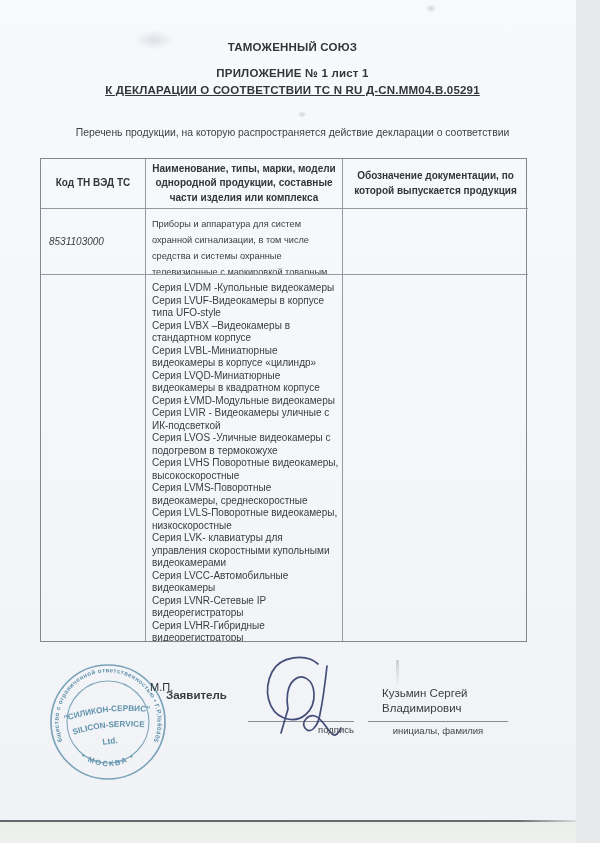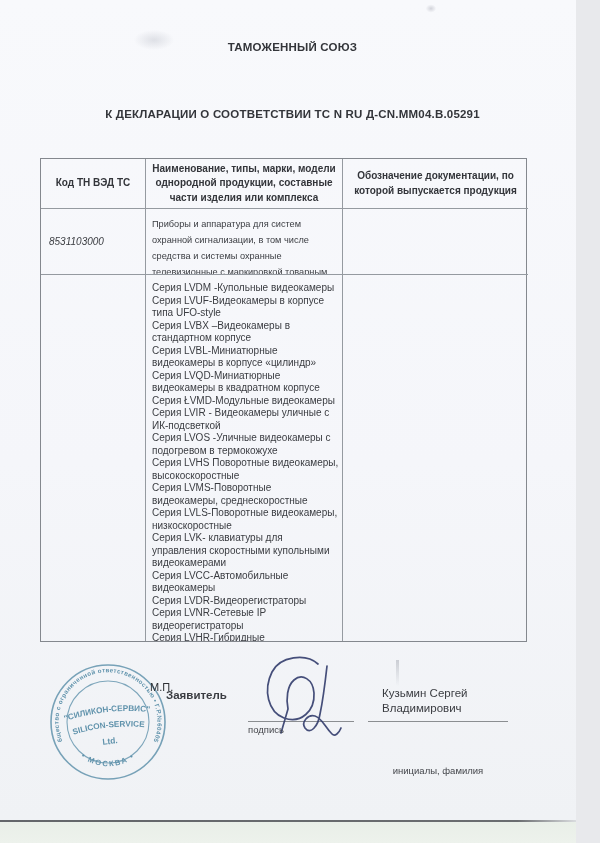--- a/index.html
+++ b/index.html
@@ -7,47 +7,47 @@
     position:relative;width:576px;height:843px;overflow:hidden;
     background:linear-gradient(180deg,#f8f9fc 0%,#f5f6fa 55%,#f0f2f5 97%);
     font-family:"Liberation Sans","DejaVu Sans",sans-serif;
     color:#3a3c41;
   }
   
   .hdr{position:absolute;left:20px;width:545px;text-align:center;font-weight:bold;
        font-size:11.5px;letter-spacing:.2px;color:#33353a;}
   .hdr.l1{top:41px;}
   .hdr.l2{top:67px;}
-  .hdr.l3{top:108px;}
+  .hdr.l3{top:84px;text-decoration:underline;}
   .intro{position:absolute;left:20px;top:127px;width:545px;text-align:center;
          font-size:10.4px;color:#3d3f44;}
   
   .doc-table{position:absolute;left:40px;top:158px;width:487px;
      display:grid;grid-template-columns:105px 197px 185px;grid-template-rows:50px 66px 366px;
      border:1px solid #84888e;box-sizing:border-box;}
   .cell{border-right:1px solid #959aa0;border-bottom:1px solid #959aa0;
         box-sizing:border-box;overflow:hidden;}
   .cell.last-col{border-right:none;}
   .cell.last-row{border-bottom:none;}
   .th{display:flex;align-items:center;justify-content:center;text-align:center;
       font-weight:bold;font-size:10px;line-height:14.5px;color:#33353a;padding:2px 5px;}
   .code-cell{display:flex;align-items:center;font-size:10px;padding-left:8px;color:#3a3c41;font-style:italic;}
   .desc1{font-size:9.2px;line-height:16px;padding:7px 3px 0 6px;color:#3a3c41;}
   .desc2{font-size:10px;line-height:12.5px;padding:7px 3px 0 6px;color:#3a3c41;}
   .desc2 p{margin:0;}
   
   .mp-label{position:absolute;left:119px;top:681px;font-size:11px;color:#2e3034;z-index:3;margin-left:31px;}
   .applicant{position:absolute;left:166px;top:689px;font-size:11.5px;color:#3a3c41;font-weight:bold;}
   .sig-line{position:absolute;left:248px;top:721px;width:106px;height:1px;background:#8b8e91;}
-  .sig-caption{position:absolute;left:248px;top:724px;width:106px;text-align:left;
+  .sig-caption{position:absolute;left:248px;top:724px;width:106px;text-align:right;
                font-size:9.5px;color:#44464b;z-index:2;}
   .name-block{position:absolute;left:382px;top:686px;width:112px;text-align:left;
               font-size:11.5px;line-height:14.5px;color:#3a3c41;}
   .name-line{position:absolute;left:368px;top:721px;width:140px;height:1px;background:#8b8e91;}
-  .name-caption{position:absolute;left:368px;top:765px;width:140px;text-align:center;
+  .name-caption{position:absolute;left:368px;top:725px;width:140px;text-align:center;
                 font-size:9.5px;color:#44464b;}
   .stamp-svg{position:absolute;left:44px;top:656px;width:132px;height:132px;z-index:1;opacity:.88;}
   .sig-svg{position:absolute;left:246px;top:650px;width:120px;height:88px;z-index:2;}
   
   .smudge{position:absolute;pointer-events:none;}
   .sm1{left:126px;top:26px;width:56px;height:28px;
        background:radial-gradient(closest-side,rgba(168,172,184,.32),transparent 72%);}
   .sm2{left:296px;top:110px;width:12px;height:9px;
        background:radial-gradient(closest-side,rgba(150,154,166,.4),transparent 75%);}
   .sm3{left:424px;top:3px;width:14px;height:11px;
@@ -64,21 +64,23 @@
 <body>
 
 <div class="page">
 
   <div class="smudge sm1"></div>
   <div class="smudge sm2"></div>
   <div class="smudge sm3"></div>
   <div class="smudge sm4"></div>
 
   <div class="hdr l1">ТАМОЖЕННЫЙ СОЮЗ</div>
+  <div class="hdr l2">ПРИЛОЖЕНИЕ № 1 лист 1</div>
   <div class="hdr l3">К ДЕКЛАРАЦИИ О СООТВЕТСТВИИ ТС N RU Д-CN.ММ04.В.05291</div>
+  <div class="intro">Перечень продукции, на которую распространяется действие декларации о соответствии</div>
 
   <div class="doc-table">
     <div class="cell th">Код ТН ВЭД ТС</div>
     <div class="cell th">Наименование, типы, марки, модели однородной продукции, составные части изделия или комплекса</div>
     <div class="cell th last-col">Обозначение документации, по которой выпускается продукция</div>
 
     <div class="cell code-cell">8531103000</div>
     <div class="cell desc1">Приборы и аппаратура для систем охранной сигнализации, в том числе средства и системы охранные телевизионные с маркировкой товарным знаком «LiteView»:</div>
     <div class="cell last-col"></div>
 
@@ -90,21 +92,20 @@
       <p>Серия LVBL-Миниатюрные видеокамеры в корпусе «цилиндр»</p>
       <p>Серия LVQD-Миниатюрные видеокамеры в квадратном корпусе</p>
       <p>Серия ŁVMD-Модульные  видеокамеры</p>
       <p>Серия LVIR -  Видеокамеры  уличные с ИК-подсветкой</p>
       <p>Серия LVOS -Уличные  видеокамеры с подогревом в термокожухе</p>
       <p>Серия LVHS Поворотные видеокамеры, высокоскоростные</p>
       <p>Серия LVMS-Поворотные видеокамеры, среднескоростные</p>
       <p>Серия LVLS-Поворотные видеокамеры, низкоскоростные</p>
       <p>Серия LVK- клавиатуры для управления скоростными купольными видеокамерами</p>
       <p>Серия LVCC-Автомобильные видеокамеры</p>
-      <p>Серия LVDR-Видеорегистраторы</p>
       <p>Серия LVNR-Сетевые IP видеорегистраторы</p>
       <p>Серия LVHR-Гибридные видеорегистраторы</p>
       <p>Серия LVAR-  Автомобильные регистраторы.</p>
     </div>
     <div class="cell last-col last-row"></div>
   </div>
 
   <svg class="stamp-svg" viewBox="0 0 132 132">
     <defs>
       <path id="ringTop" d="M 18,84 A 49.5,49.5 0 1 1 110,84"></path>

